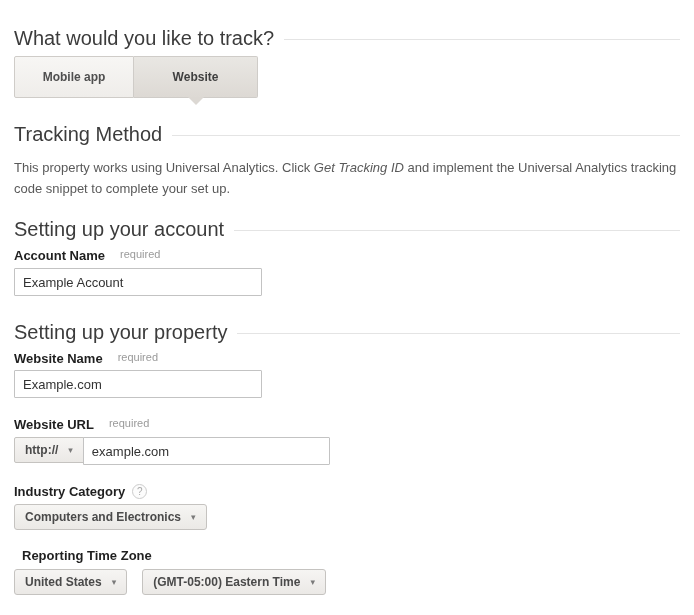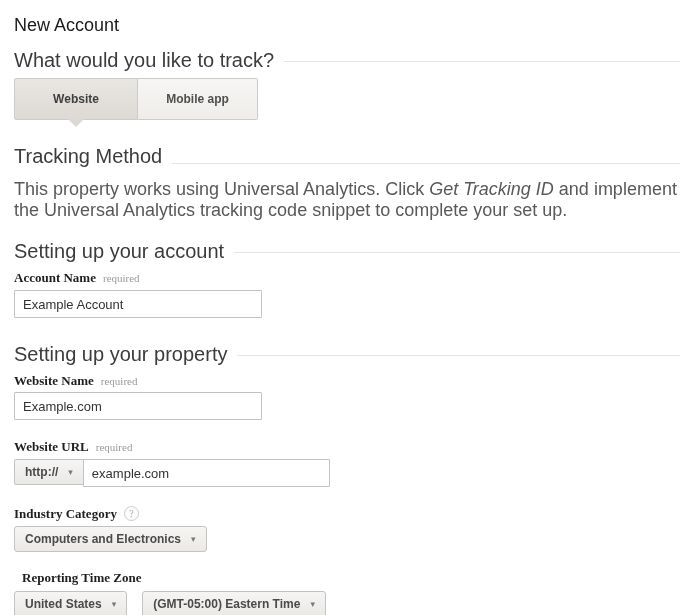--- a/index.html
+++ b/index.html
@@ -32,21 +32,21 @@
   }
   .section-heading .heading-text { white-space: nowrap; }
   .section-heading .rule {
     flex: 1 1 auto;
     height: 1px;
     background: #e4e4e4;
     margin-left: 10px;
     margin-top: 2px;
   }
   .heading-track { margin-top: 16px; }
-  .heading-tracking { margin-top: 28px; align-items: flex-end; }
+  .heading-tracking { margin-top: 28px; }
   .heading-account { margin-top: 22px; }
   .heading-property { margin-top: 28px; }
 
   .tabs { display: flex; margin-top: 10px; }
   .tab {
     height: 42px;
     display: flex;
     align-items: center;
     justify-content: center;
     font-size: 12px;
@@ -71,40 +71,40 @@
     margin-left: -8px;
     width: 0; height: 0;
     border-left: 8px solid transparent;
     border-right: 8px solid transparent;
     border-top: 8px solid #dcd8d3;
   }
   .tab-website { width: 124px; }
   .tab-mobile { width: 120px; }
 
   .description {
-    font-size: 18px;
+    font-size: 13px;
     line-height: 21px;
     color: #595959;
     margin: 15px 0 0 0;
     max-width: 668px;
   }
   .description em { font-style: italic; }
 
-  .field-label-row { display: flex; align-items: center; font-family: Liberation Serif, serif; }
+  .field-label-row { display: flex; align-items: flex-start; }
   .field-label {
     font-size: 13px;
     line-height: 15px;
     font-weight: bold;
     color: #1f1f1f;
   }
   .required {
     font-size: 11px;
     color: #9a9a9a;
     font-weight: normal;
-    margin-left: 7px;
+    margin-left: 15px;
   }
   .helper {
     font-size: 13px;
     color: #9e9e9e;
     margin-top: 5px;
   }
   .text-input {
     width: 248px;
     height: 26px;
     border: 1px solid #c3c3c3;
@@ -162,30 +162,29 @@
     vertical-align: -3px;
   }
   .tz-row { display: flex; gap: 15px; margin-top: 6px; }
   .dd-margin-5 { margin-top: 5px; }
 </style>
 </head>
 <body>
 
 <div class="page">
 
-  <h1 class="title">New Account</h1>
 
   <div class="section-heading heading-track">
     <span class="heading-text">What would you like to track?</span>
     <span class="rule"></span>
   </div>
 
   <div class="tabs">
+    <div class="tab tab-mobile">Mobile app</div>
     <div class="tab tab-website selected">Website</div>
-    <div class="tab tab-mobile">Mobile app</div>
   </div>
 
   <div class="section-heading heading-tracking">
     <span class="heading-text">Tracking Method</span>
     <span class="rule"></span>
   </div>
 
   <p class="description"><span>This property works using Universal Analytics. Click </span><em>Get Tracking ID</em><span> and implement the Universal Analytics tracking code snippet to complete your set up.</span></p>
 
   <div class="section-heading heading-account">

